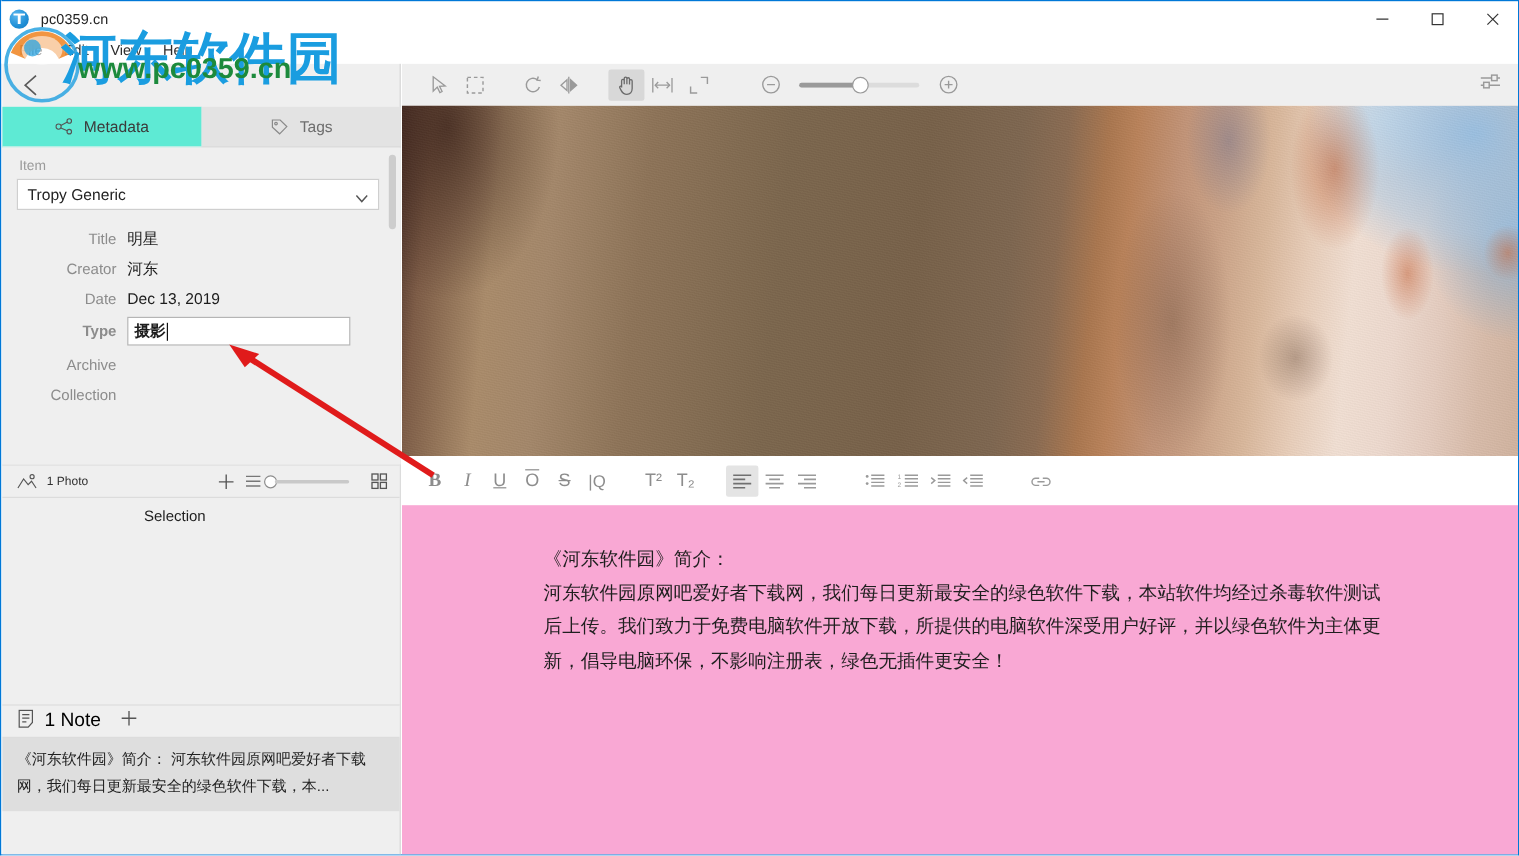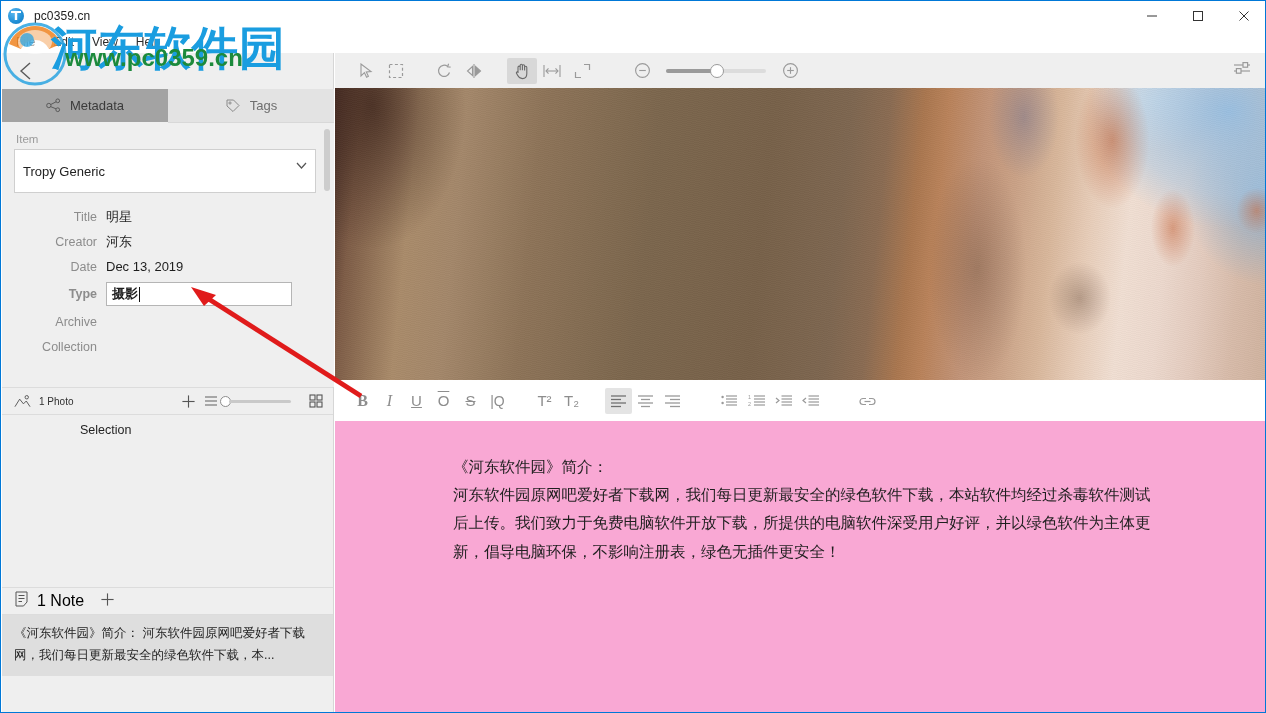--- a/index.html
+++ b/index.html
@@ -70,36 +70,36 @@
     position: absolute; left: 16px; top: 7px; width: 18px; height: 22px;
     color: #5a5a5a;
   }
 
   .tabs { display: flex; height: 34px; width: 332px; }
   .tab {
     flex: 1; display: flex; align-items: center; justify-content: center;
     gap: 9px; font-size: 13px; color: #3b3b3b;
     border-bottom: 1px solid #d8d8d8;
   }
-  .tab.active { background: #a3a3a3; border-bottom: 1px solid #efefef; }
+  .tab.active { background: #5eead4; border-bottom: 1px solid #efefef; }
   .tab.inactive { background: #e3e3e3; color: #6e6e6e; }
   .tab svg { display: block; }
 
   .meta-scroll {
     position: relative;
     height: 264px; width: 332px;
     background: #efefef;
     padding: 10px 18px 0 12px;
   }
   .meta-label-section {
     font-size: 11.5px; color: #9a9a9a; margin-bottom: 4px; margin-left: 2px;
   }
   .select-box {
     position: relative;
-    height: 44px; width: 302px;
+    height: 26px; width: 302px;
     background: #fff; border: 1px solid #cfcfcf;
     display: flex; align-items: center;
     padding: 0 8px; font-size: 13px; color: #222;
   }
   .select-box .chev { position: absolute; right: 8px; top: 8px; }
   .fields { margin-top: 11px; }
   .frow { display: flex; align-items: center; height: 25px; }
   .flabel {
     width: 92px; text-align: right; padding-right: 9px;
     font-size: 12.5px; color: #8c8c8c;
@@ -145,21 +145,21 @@
   }
   .thumb-img {
     width: 22px; height: 20px;
     background:
       linear-gradient(150deg, #3a2a28 0%, #6b4a42 18%, #d8a89a 40%, #f0d3c8 62%, #e7c4b8 78%, #c99f92 100%);
     flex: none;
   }
   .photo-name { font-size: 12.5px; color: #1f1f1f; flex: 1; }
   .selrow {
     height: 30px; display: flex; align-items: center;
-    padding-left: 78px; font-size: 12.5px; color: #1f1f1f;
+    padding-left: 118px; font-size: 12.5px; color: #1f1f1f;
     background: #efefef;
   }
   .photo-fill { height: 142px; background: #efefef; }
 
   .note-head {
     display: flex; align-items: center; height: 28px;
     border-top: 1px solid #dcdcdc; border-bottom: 1px solid #dcdcdc;
     padding: 0 10px 0 12px; gap: 8px; background: #efefef;
   }
   .note-item {

